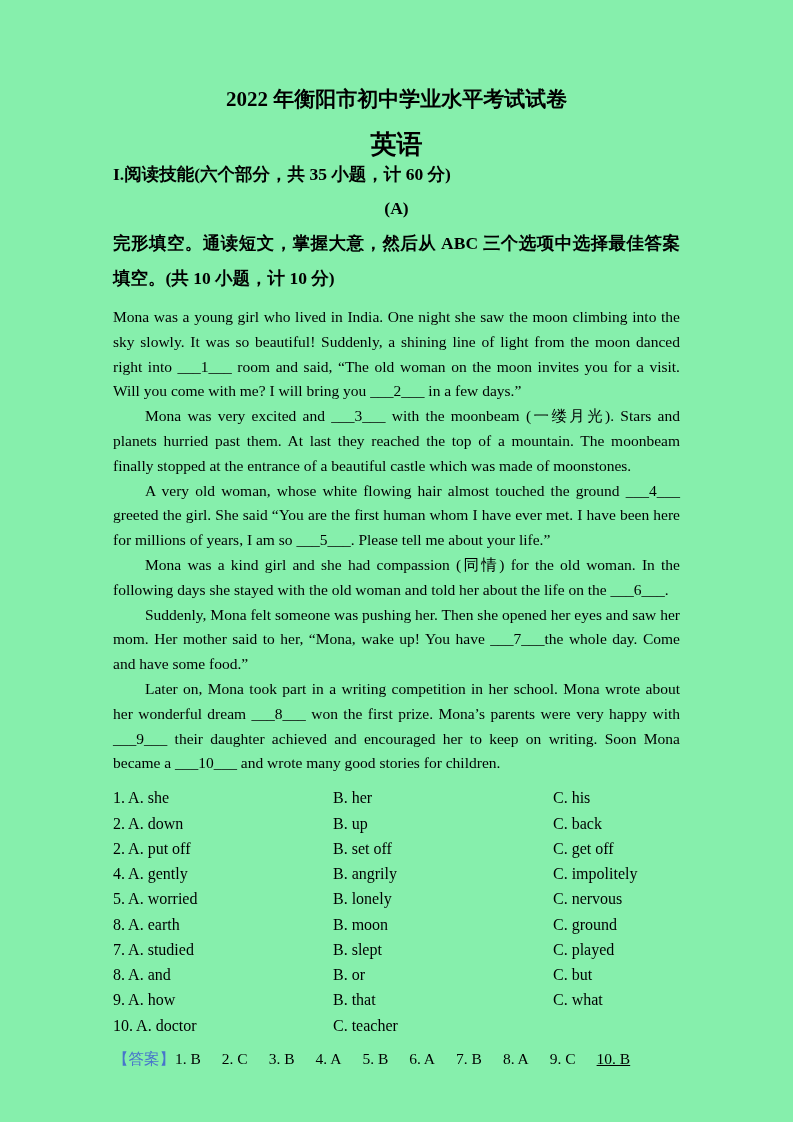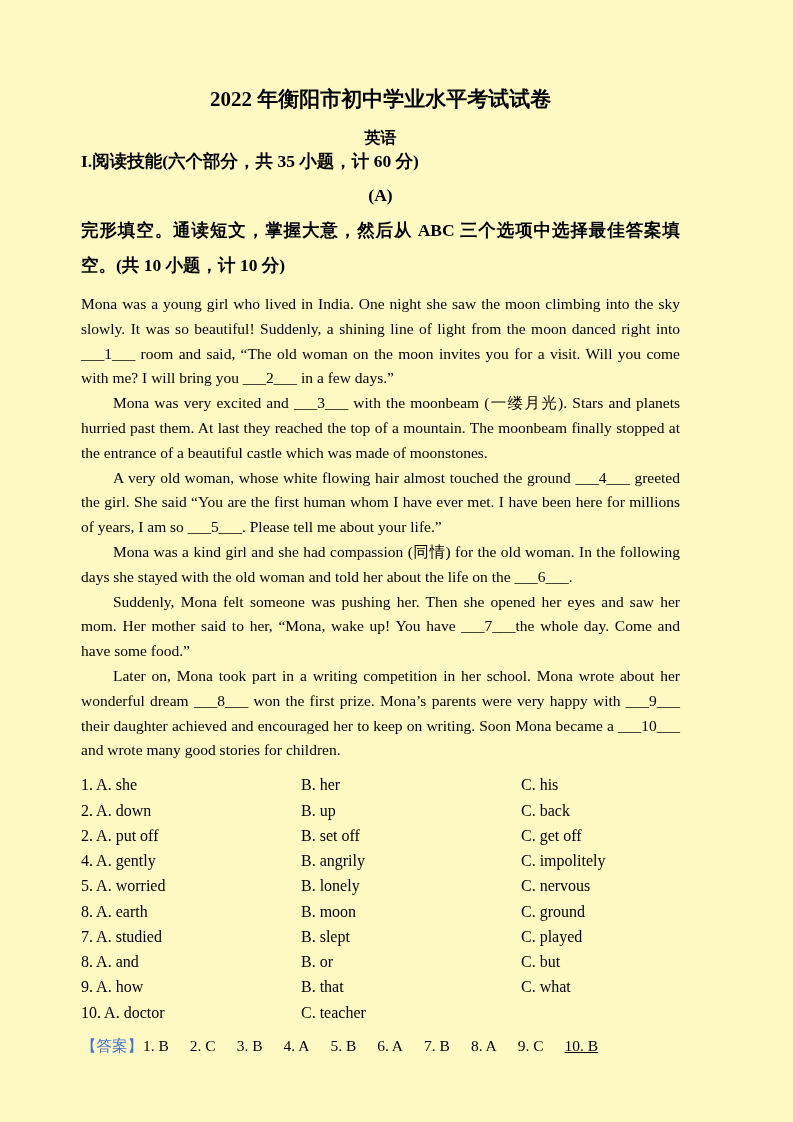--- a/index.html
+++ b/index.html
@@ -5,29 +5,29 @@
   * { margin:0; padding:0; box-sizing:border-box; }
   html,body { background:#ffffff; }
   body {
     width:793px; height:1122px;
     font-family:"Liberation Serif","DejaVu Serif",serif;
     color:#000;
     overflow:hidden;
   }
   .page {
     width:793px; height:1122px;
-    padding:86px 113px 30px 81px;
-    background:#fef9c3;
+    padding:86px 113px 30px 113px;
+    background:#86efac;
   }
   .doc-title {
     text-align:center; font-size:21px; font-weight:bold;
     line-height:1.3;
   }
   .doc-subtitle {
-    text-align:center; font-size:16px; font-weight:bold;
+    text-align:center; font-size:26px; font-weight:bold;
     margin-top:15px; line-height:1.3;
   }
   .section-heading {
     font-size:17.5px; font-weight:bold; line-height:1.4;
   }
   .part-label {
     text-align:center; font-size:17.5px; font-weight:bold; margin-top:9px; line-height:1.4;
   }
   .instructions {
     font-size:17.5px; font-weight:bold; margin-top:6px;

